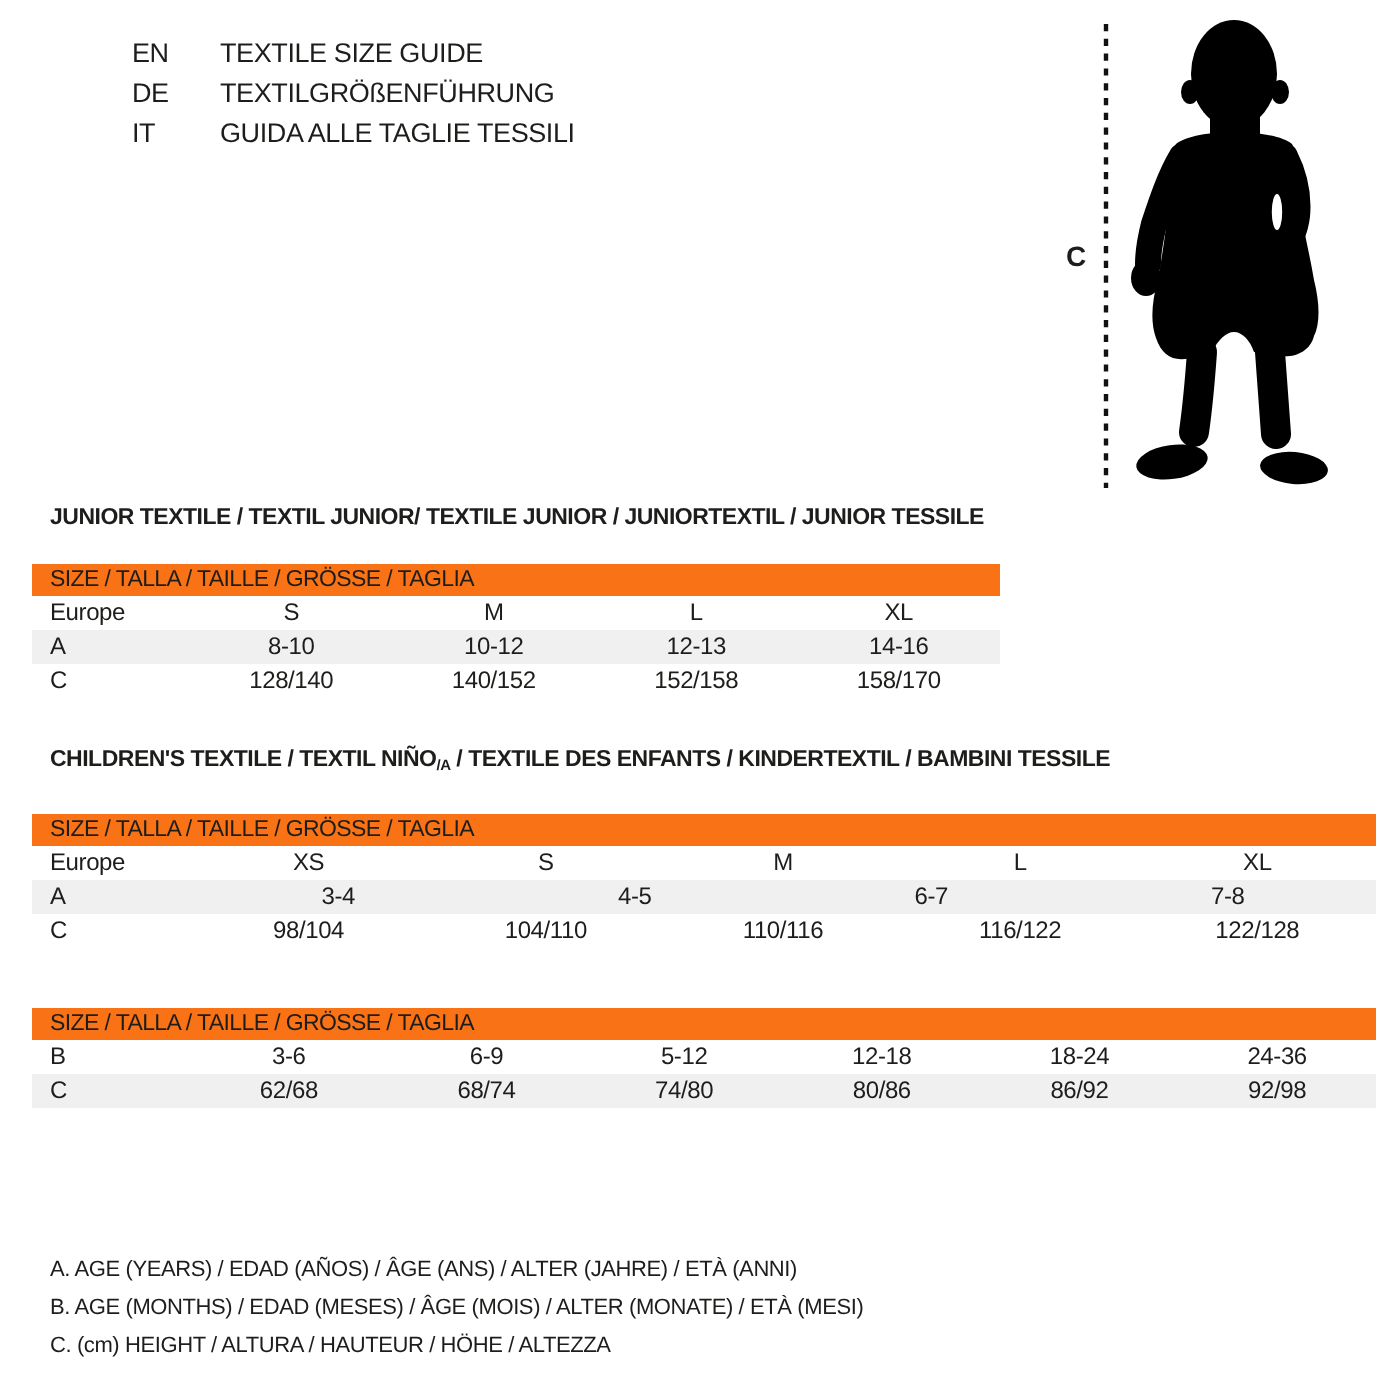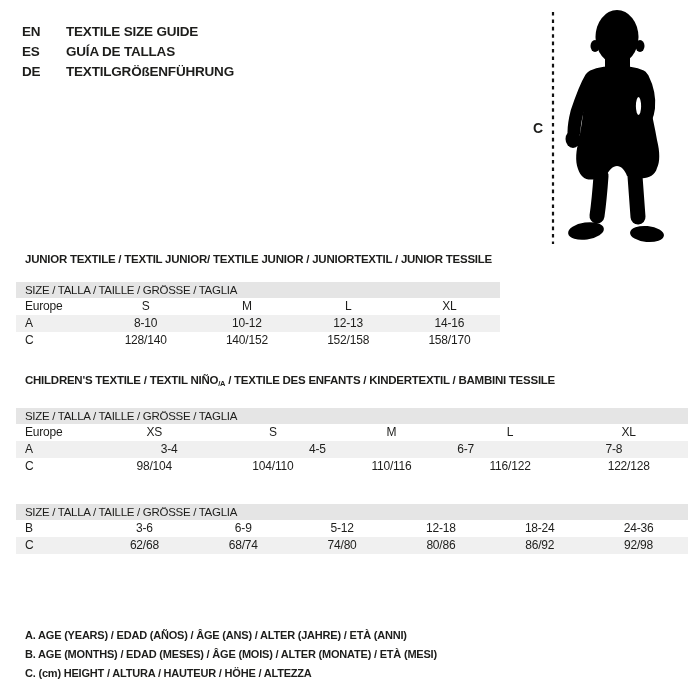--- a/index.html
+++ b/index.html
@@ -1,70 +1,70 @@
 <!DOCTYPE html>
 <html><head>
 <meta charset="utf-8">
 <style>
   html,body{margin:0;padding:0;background:#fff;}
   .page{position:relative;width:700px;height:700px;background:#ffffff;overflow:hidden;
         font-family:"Liberation Sans",sans-serif;color:#1d1d1b;}
 
   
   .lang-list{position:absolute;left:22px;top:19px;}
-  .lang-line{display:flex;height:20px;align-items:flex-end;font-weight:700;
-             font-size:13.5px;letter-spacing:-0.2px;}
+  .lang-line{display:flex;height:20px;align-items:flex-start;font-weight:400;
+             font-size:13.5px;letter-spacing:-0.2px;margin-left:44px;}
   .lang-code{width:44px;}
 
   
   .figure{position:absolute;left:530px;top:0;width:170px;height:250px;}
   .fig-svg{position:absolute;left:0;top:0;}
   .c-label{position:absolute;left:3px;top:120px;font-weight:700;font-size:14px;}
 
   
   .tbl{position:absolute;left:16px;}
   .tbl1{top:252px;width:484px;}
   .tbl2{top:373px;width:672px;}
   .tbl3{top:496px;width:672px;}
   .tbl-title{margin-left:9px;font-weight:700;font-size:11.5px;letter-spacing:-0.25px;
              line-height:14px;white-space:nowrap;}
   .tbl3 .tbl-title{line-height:19px;}
   .tbl1 .tbl-bar{margin-top:16px;}
   .tbl2 .tbl-bar{margin-top:17px;}
   .tbl3 .tbl-bar{margin-top:8px;}
-  .tbl-bar{height:16px;background:#e5e5e5;font-size:11.5px;line-height:16px;
+  .tbl-bar{height:16px;background:#f97316;font-size:11.5px;line-height:16px;
            padding-left:9px;letter-spacing:-0.3px;white-space:nowrap;}
   .row{display:flex;height:17px;line-height:17px;font-size:12px;letter-spacing:-0.2px;}
   .row.shaded{background:#f0f0f0;}
   .row-label{width:70px;padding-left:9px;flex:none;}
   .cell{flex:1;text-align:center;}
   .sub{font-size:7.5px;vertical-align:-2px;}
 
   
   .legend{position:absolute;left:25px;top:626px;}
-  .legend-line{height:19px;line-height:19px;font-weight:700;font-size:11px;
+  .legend-line{height:19px;line-height:19px;font-weight:400;font-size:11px;
                letter-spacing:-0.2px;white-space:nowrap;}
 </style>
 </head>
 <body>
 
 <div class="page">
 
   <div class="lang-list">
       <div class="lang-line">
         <span class="lang-code">EN</span>
         <span class="lang-label">TEXTILE SIZE GUIDE</span>
       </div>
       <div class="lang-line">
-        <span class="lang-code">ES</span>
-        <span class="lang-label">GUÍA DE TALLAS</span>
+        <span class="lang-code">DE</span>
+        <span class="lang-label">TEXTILGRÖßENFÜHRUNG</span>
       </div>
       <div class="lang-line">
-        <span class="lang-code">DE</span>
-        <span class="lang-label">TEXTILGRÖßENFÜHRUNG</span>
+        <span class="lang-code">IT</span>
+        <span class="lang-label">GUIDA ALLE TAGLIE TESSILI</span>
       </div>
     </div>
 
   <div class="figure">
     <svg class="fig-svg" viewBox="0 0 170 250" width="170" height="250">
       <line x1="23" y1="12" x2="23" y2="244" stroke="#111111" stroke-width="2.2" stroke-dasharray="3.6 3.8"></line>
       <g transform="translate(25,0)" fill="#000000">
         <ellipse cx="62" cy="37" rx="21.5" ry="27"></ellipse>
         <ellipse cx="40" cy="46" rx="4.5" ry="6"></ellipse>
         <ellipse cx="85" cy="46" rx="4.5" ry="6"></ellipse>

